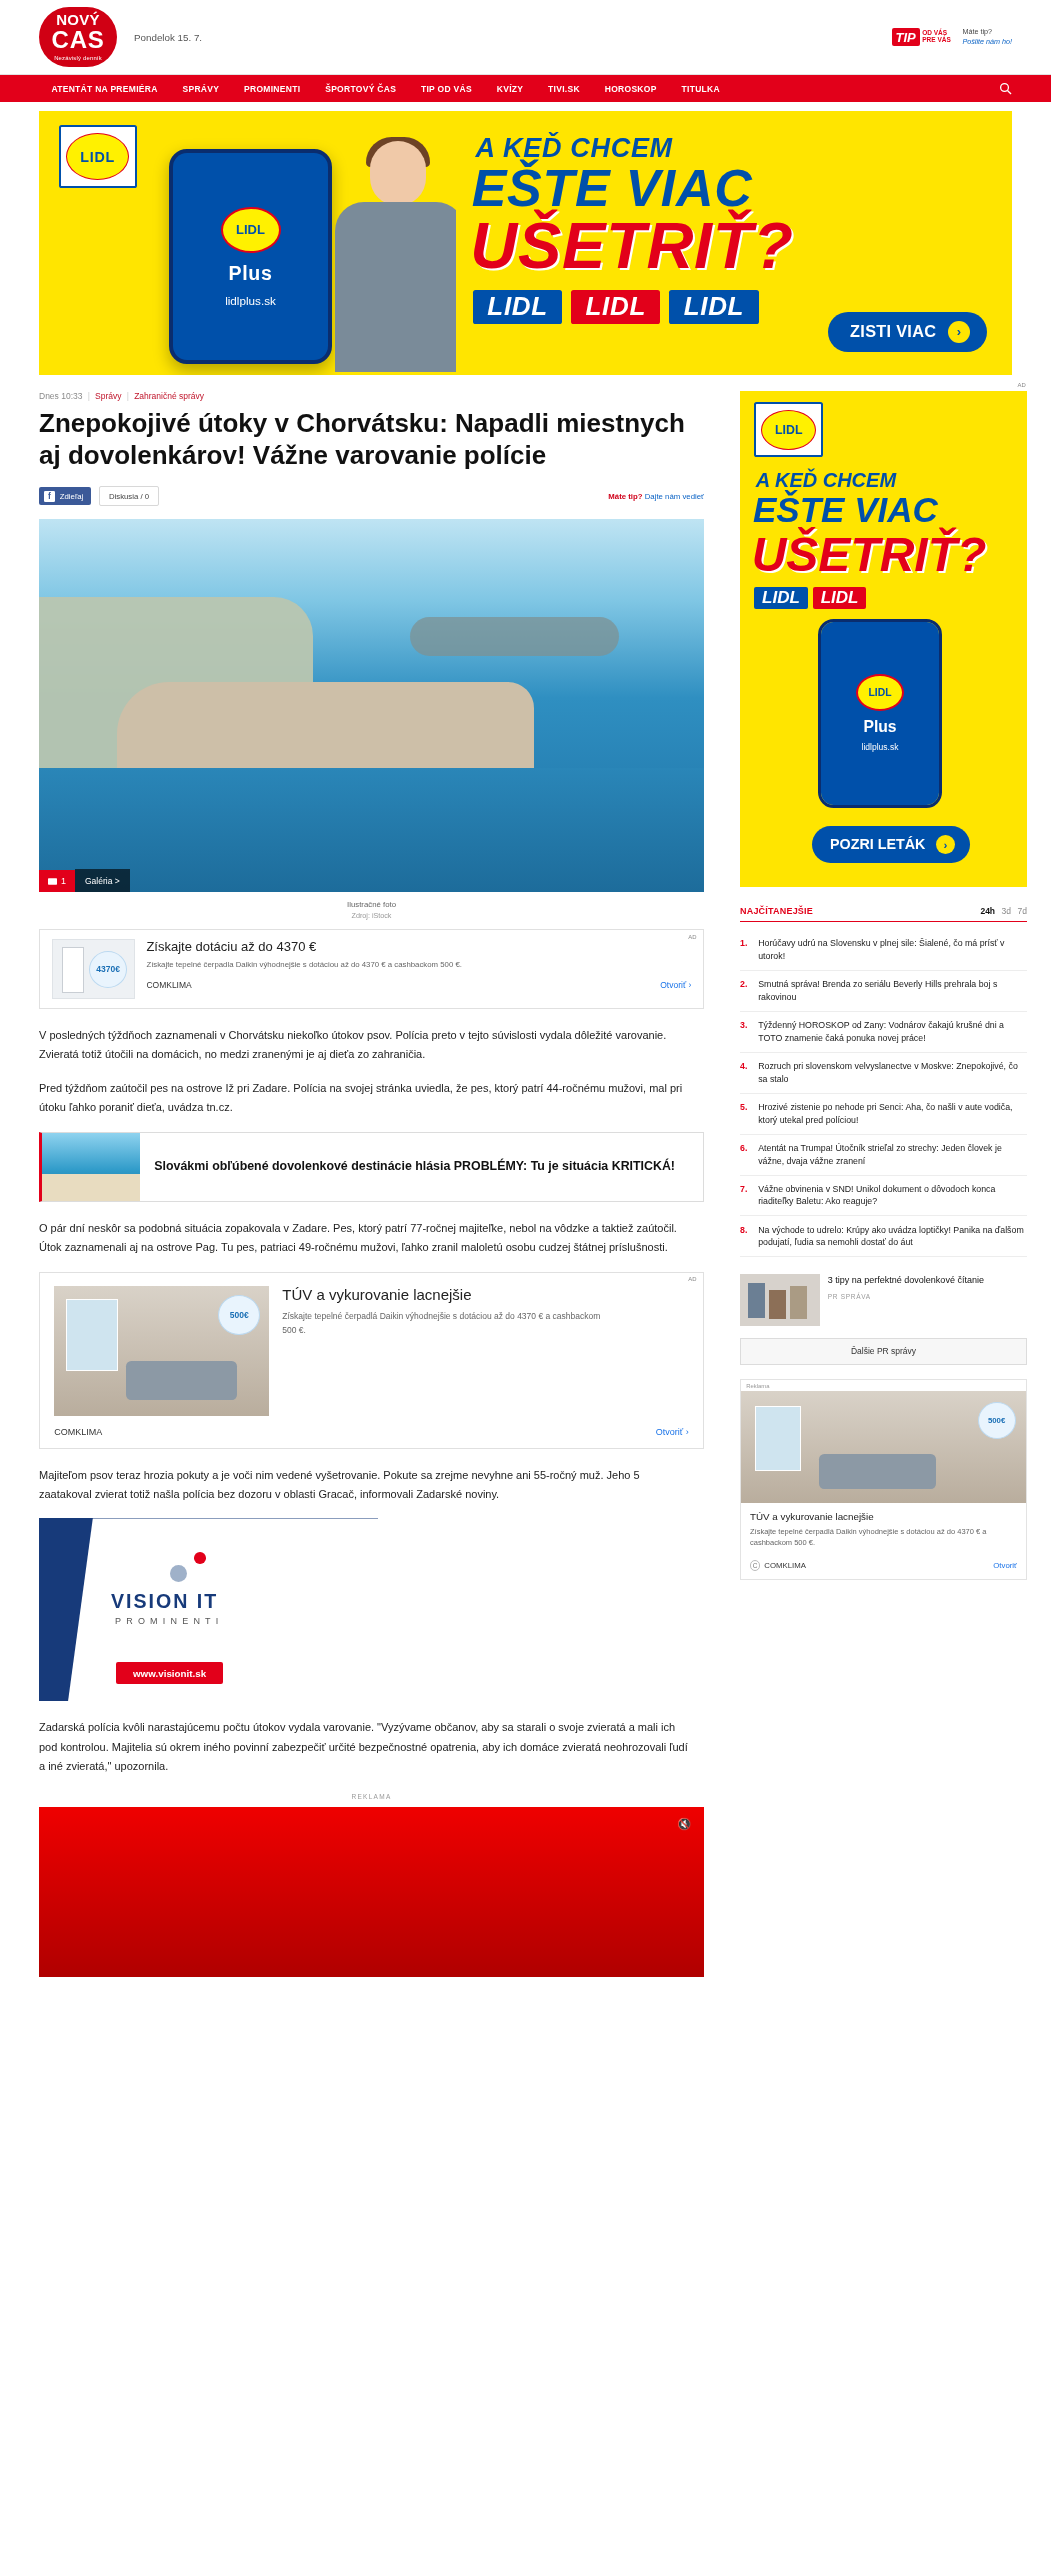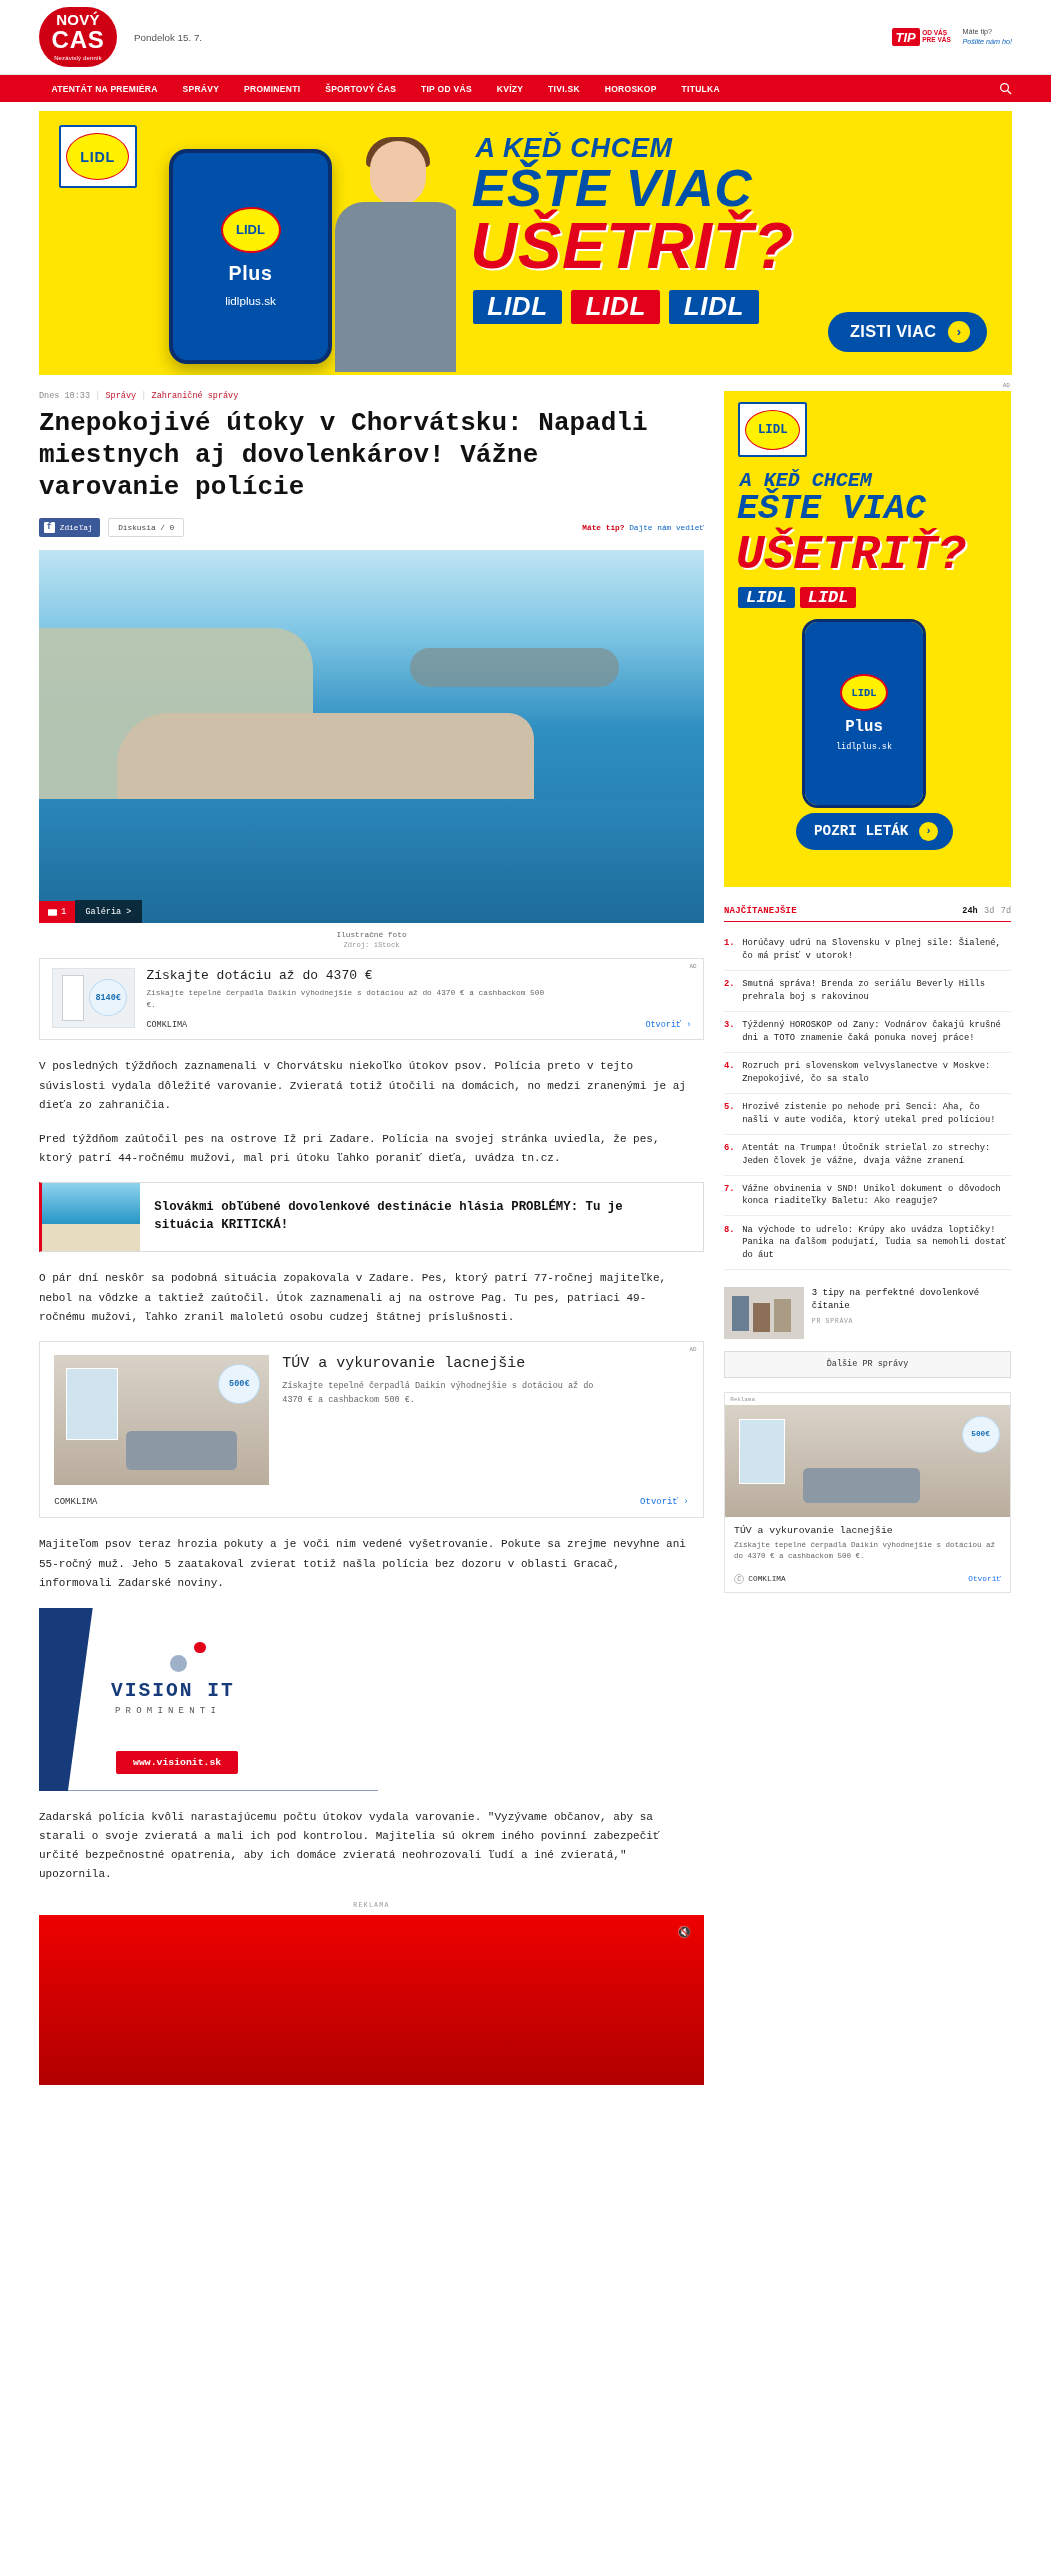--- a/index.html
+++ b/index.html
@@ -205,23 +205,22 @@
     background: #ffe500; color: #0050aa;
     display: flex; align-items: center; justify-content: center;
     font-size: 13px; font-weight: 700;
   }
 
   
   .page {
     width: 973px;
     margin: 15.7px auto 0 auto;
     display: flex;
-    gap: 20px;
+    gap: 36px;
     align-items: flex-start;
-    font-family: Liberation Mono, monospace;
   }
   .main { width: 665px; }
   .side { width: 287px; position: relative; }
 
   
   .meta {
     font-size: 8.5px; color: #8a8a8a; margin-bottom: 7.8px;
     display: flex; align-items: center; gap: 5.2px;
   }
   .meta a { color: #c0142a; text-decoration: none; }
@@ -489,21 +488,21 @@
   }
   .lidl-side .phone2 .pl {
     width: 48px; height: 37px; background: #fff100;
     border: 2px solid #e2001a; border-radius: 50%;
     display: flex; align-items: center; justify-content: center;
     color: #0050aa; font-weight: 700; font-size: 10.4px; margin-bottom: 6.5px;
   }
   .lidl-side .phone2 .pw { font-size: 15.7px; font-weight: 700; }
   .lidl-side .phone2 .pu { font-size: 8.5px; margin-top: 6.5px; }
   .lidl-side .cta {
-    position: absolute; left: 72px; bottom: 37px;
+    position: absolute; left: 72px; bottom: 24px;
     background: #0050aa; color: #fff; font-size: 14.3px; font-weight: 700;
     padding: 8.5px 14.3px 8.5px 18px; border-radius: 19.6px;
     display: flex; align-items: center; gap: 10.4px;
   }
   .lidl-side .cta .circ {
     width: 19.6px; height: 19.6px; border-radius: 50%; background: #ffe500;
     color: #0050aa; display: flex; align-items: center; justify-content: center;
     font-size: 11.7px; font-weight: 700;
   }
 
@@ -706,21 +705,21 @@
 
     <div class="caption">
       <span>Ilustračné foto</span>
       <span class="src">Zdroj: iStock</span>
     </div>
 
     <div class="inline-ad">
       <span class="ad-x-small">AD</span>
       <div class="thumb">
         <div class="unit"></div>
-        <div class="badge">8140€</div>
+        <div class="badge">4370€</div>
       </div>
       <div class="body">
         <div class="ad-h">Získajte dotáciu až do 4370 €</div>
         <div class="ad-p">Získajte tepelné čerpadla Daikin výhodnejšie s dotáciou až do 4370 € a cashbackom 500 €.</div>
         <div class="ad-foot">
           <span>COMKLIMA</span>
           <span class="open">
             <span>Otvoriť</span>
             <span>›</span>
           </span>

